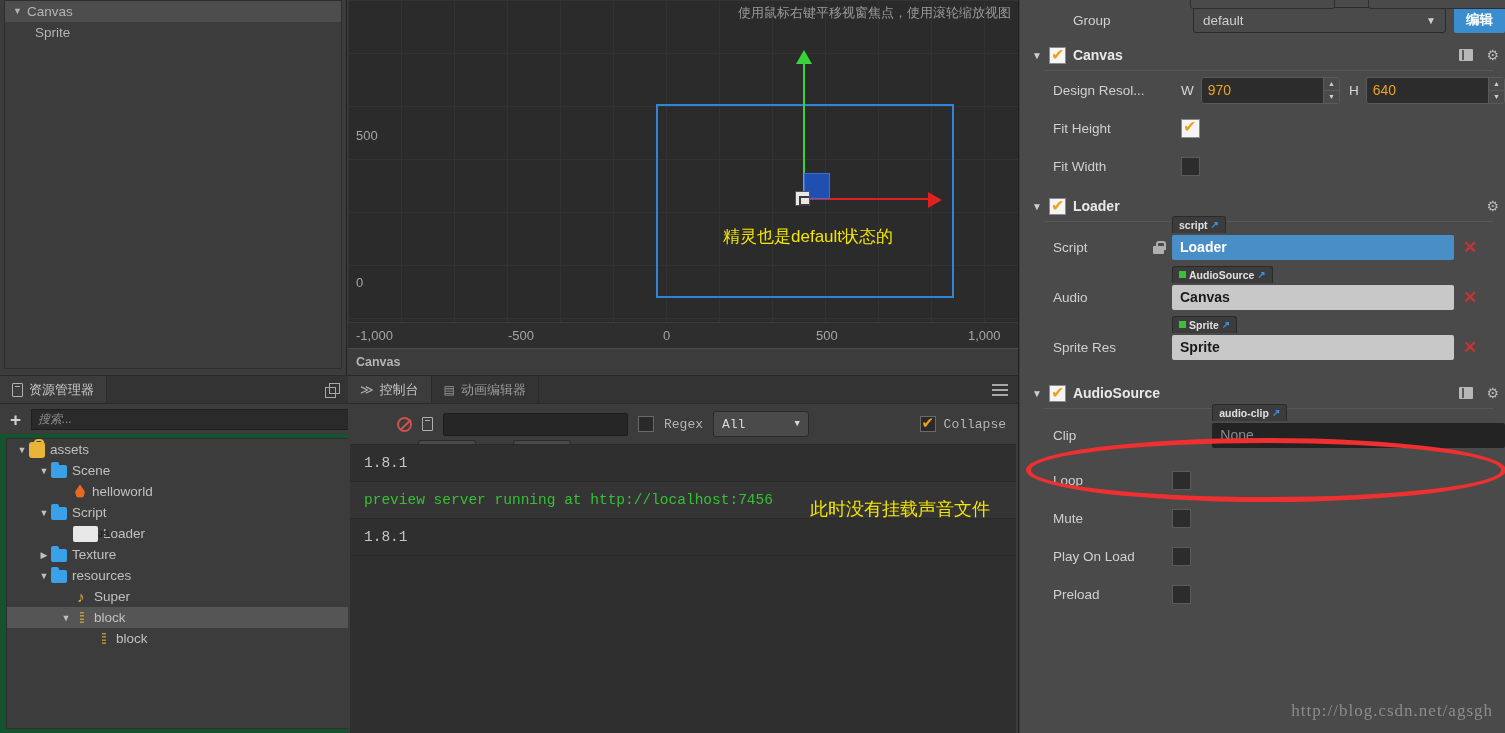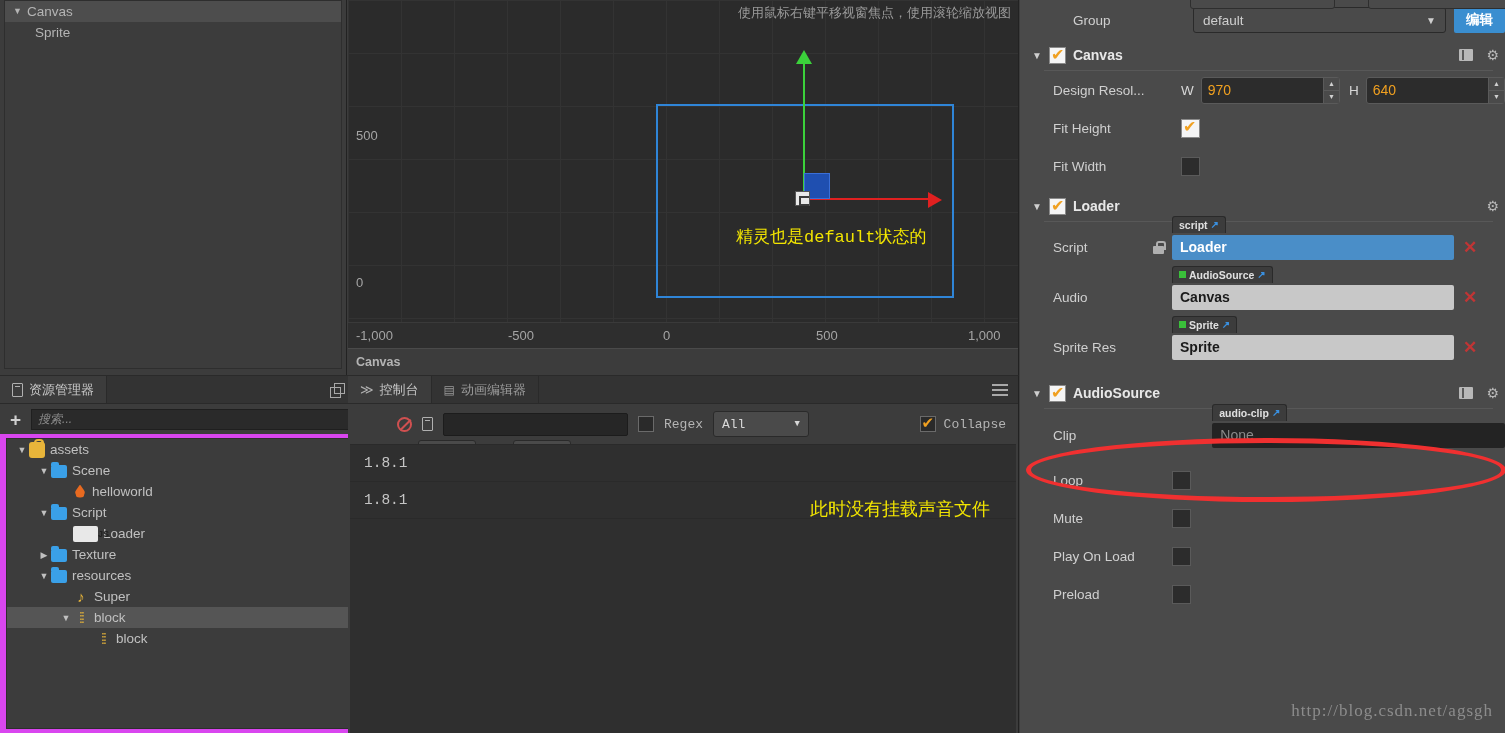--- a/index.html
+++ b/index.html
@@ -98,36 +98,36 @@
   }
   .move-cursor {
     position: absolute; left: 447px; top: 191px; width: 15px; height: 15px;
     background: #e8e8e8; border: 1px solid #555;
   }
   .move-cursor:after {
     content: ""; position: absolute; left: 3px; top: 4px;
     width: 8px; height: 6px; border: 2px solid #3a3a3a; border-right: none;
   }
   .scene-note {
-    position: absolute; left: 388px; top: 225px;
+    position: absolute; left: 375px; top: 225px;
     color: #f2e500; font-size: 17px;
-    font-family: Liberation Mono, monospace;
+    font-family: Liberation Sans, sans-serif;
     white-space: nowrap;
   }
   .scene-statusbar {
     position: absolute; left: 0; bottom: 0; width: 671px; height: 27px;
     background: #3c3c3c; border-top: 1px solid #4a4a4a;
     display: flex; align-items: center; padding-left: 8px;
   }
   .scene-statusbar span { color: #b4b4b4; font-size: 12.5px; font-weight: bold; }
 
   
   #assets {
     position: absolute; left: 0; top: 375px; width: 382px; height: 358px;
-    background: #d946ef; border-right: 1px solid #0369a1; border-top: 1px solid #2a2a2a;
+    background: #14532d; border-right: 6px solid #0369a1; border-top: 1px solid #2a2a2a;
   }
   .panel-tabbar {
     position: relative; height: 28px; background: #333;
     display: flex; align-items: stretch; border-bottom: 1px solid #2a2a2a;
   }
   .panel-tab {
     display: flex; align-items: center; gap: 6px; padding: 0 12px;
     background: #3c3c3c; color: #c8c8c8; font-size: 13px;
     border-right: 1px solid #2a2a2a;
   }
@@ -552,20 +552,21 @@
         <span class="ico-fontsize">TI</span>
         <div class="small-select">
           <span>30</span>
           <span style="font-size:9px;">▼</span>
         </div>
       </div>
     </div>
 
     <div class="console-body">
       <div class="log-row">1.8.1</div>
+      <div class="log-row alt green">preview server running at http://localhost:7456</div>
       <div class="log-row">1.8.1</div>
       <div class="console-note">此时没有挂载声音文件</div>
     </div>
   </div>
 
   <div id="inspector">
 
     <div class="insp-toprow">
       <div class="insp-stub" style="left:170px; width:145px;"></div>
       <div class="insp-stub" style="left:348px; width:150px;"></div>

